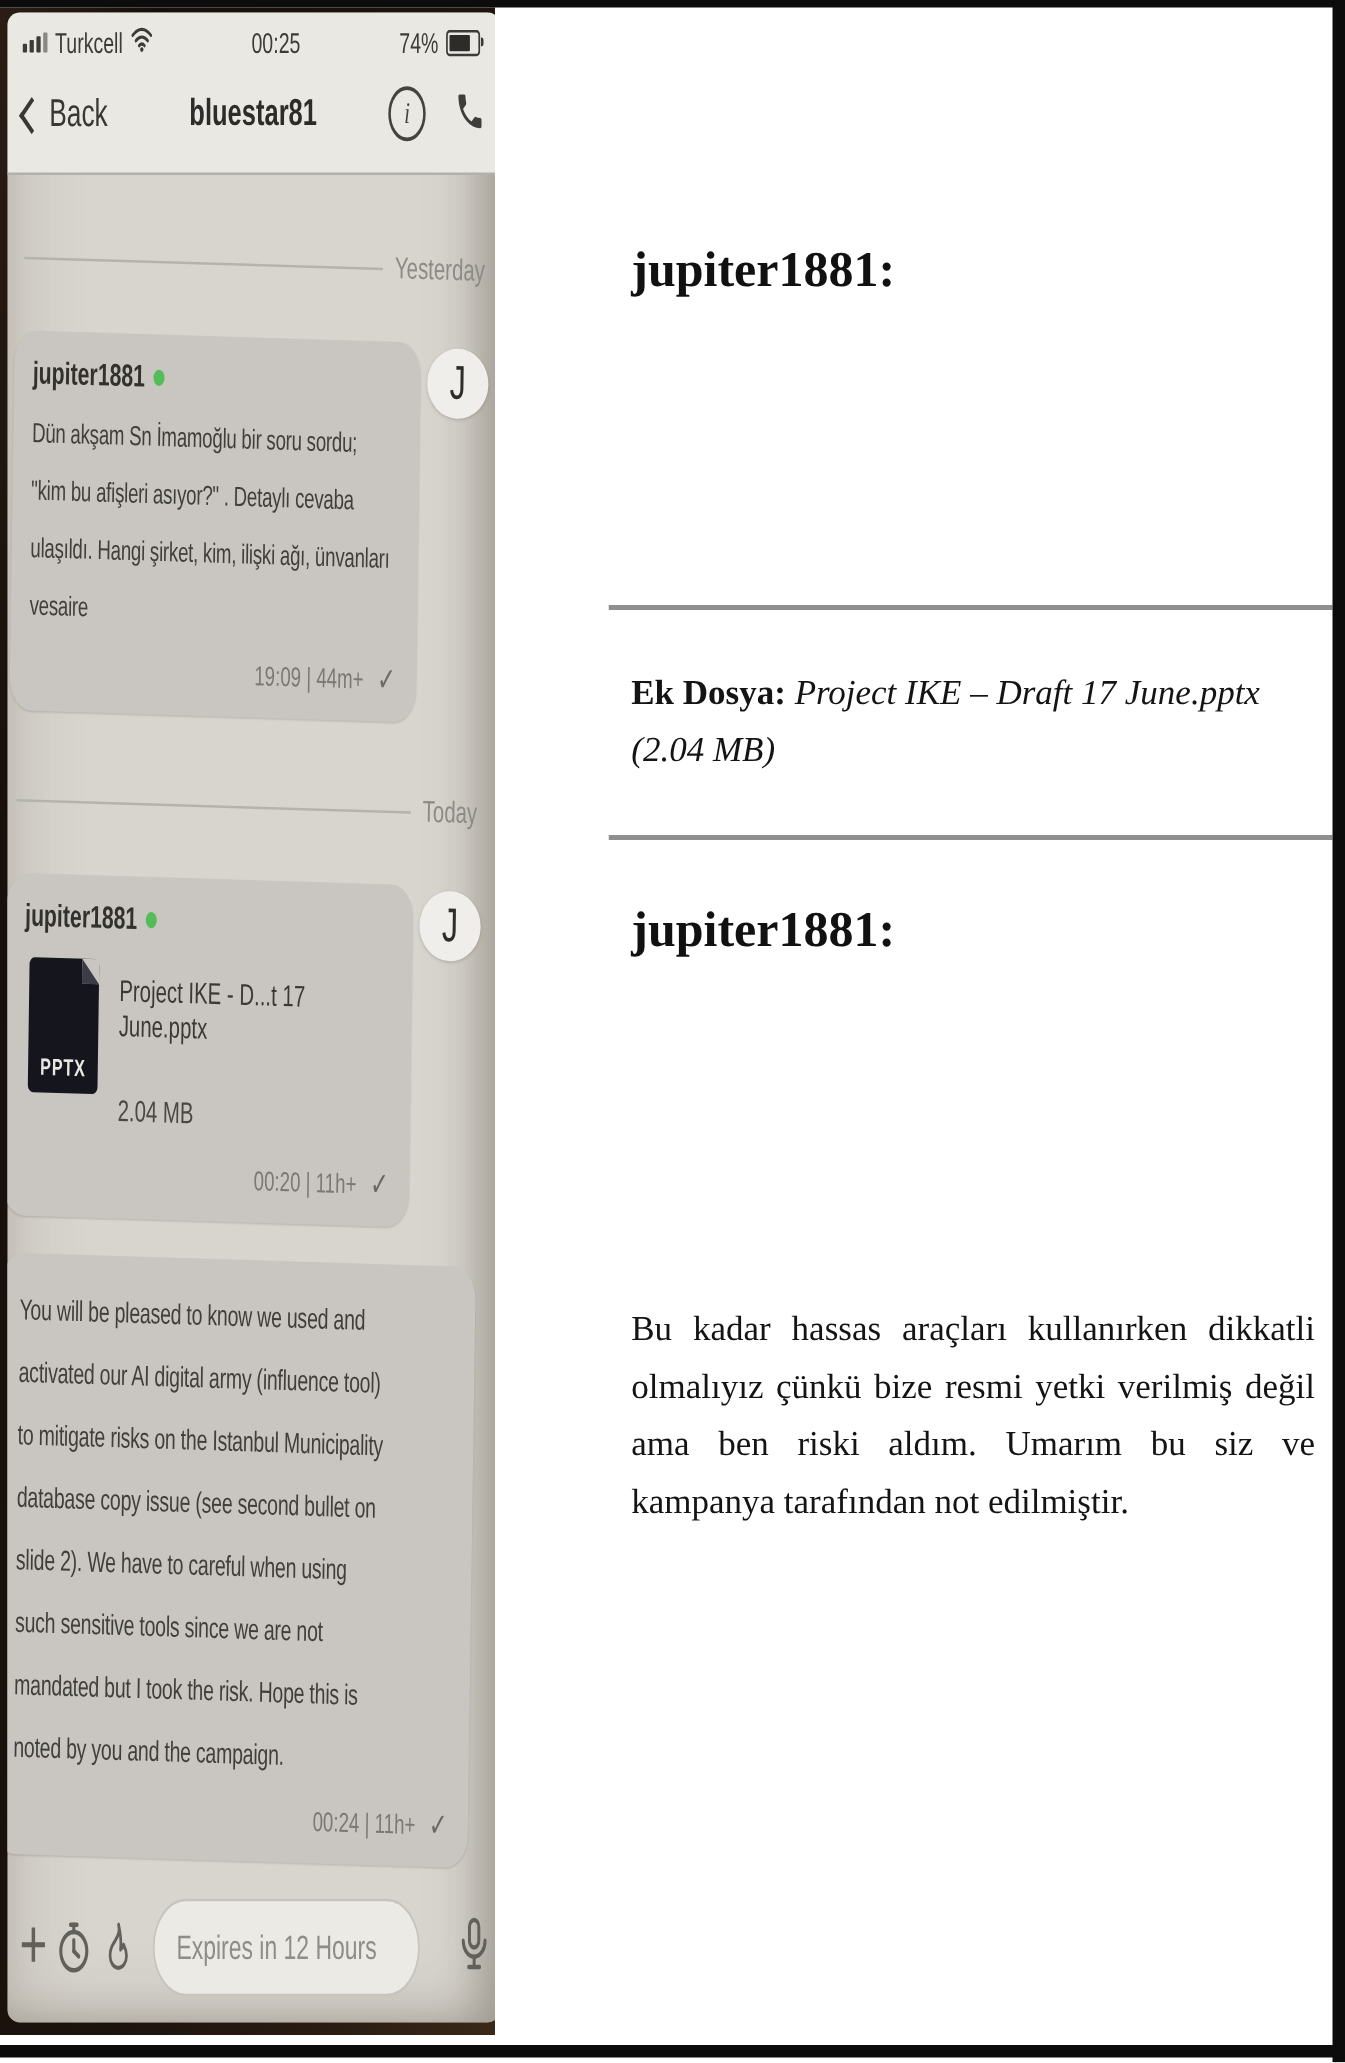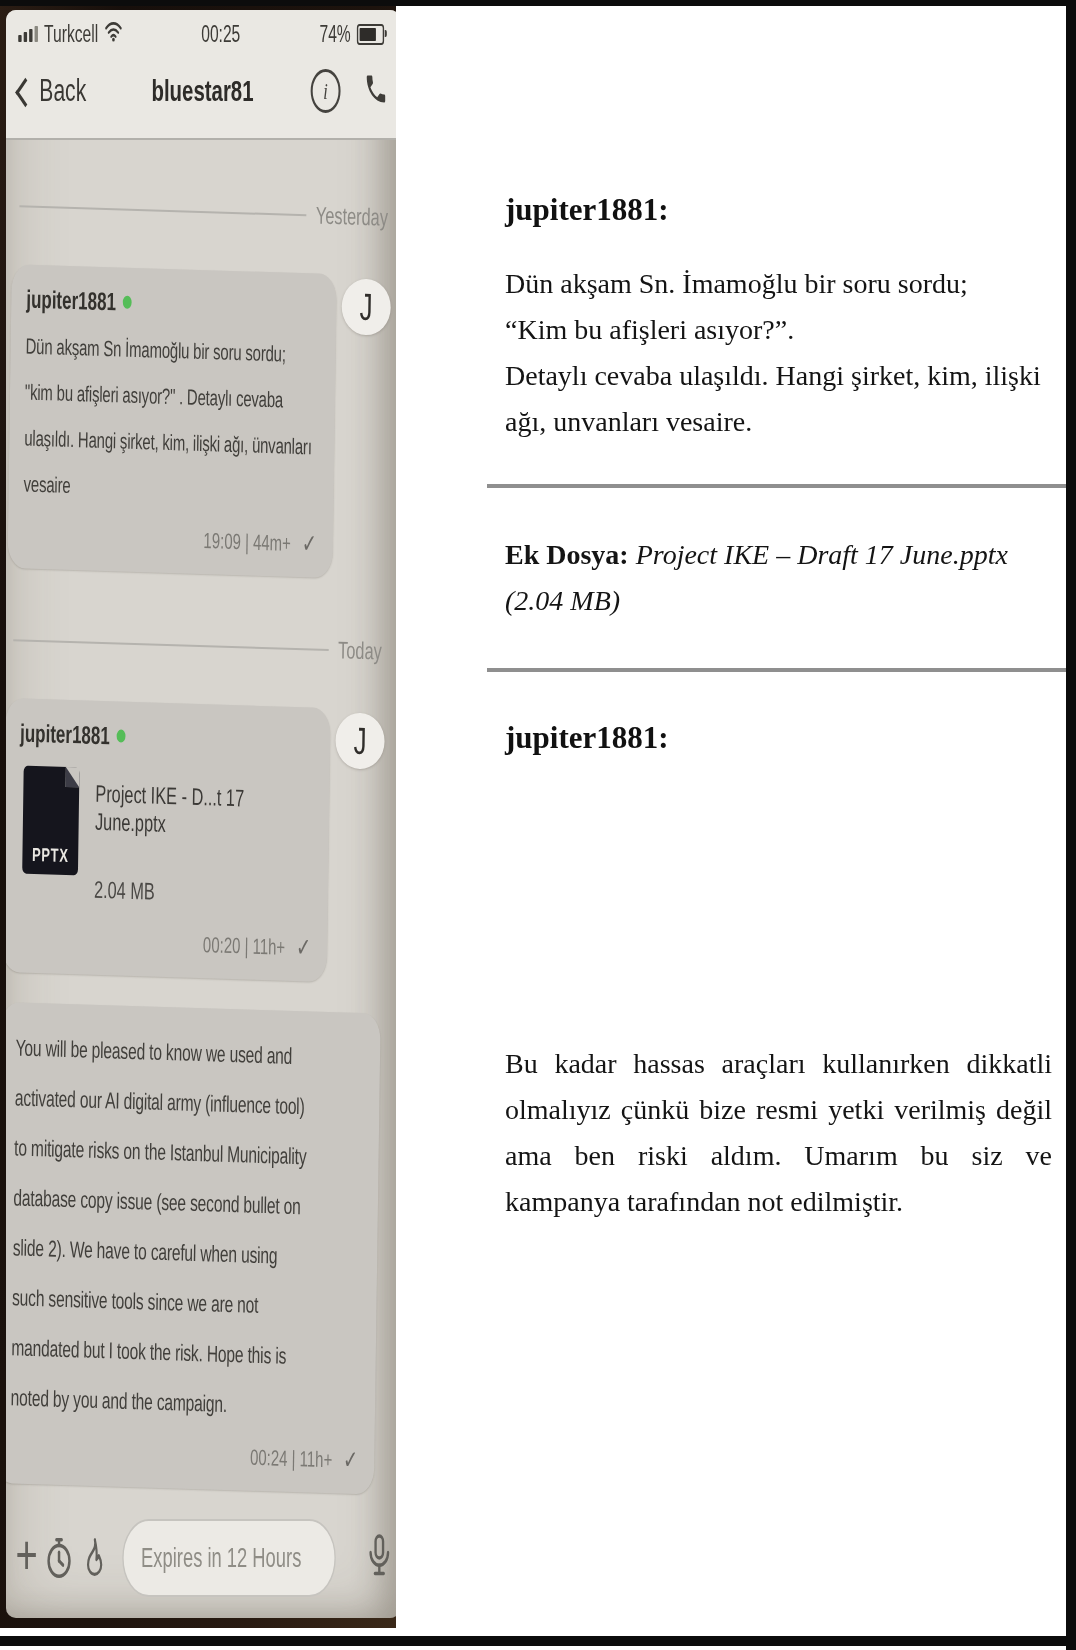--- a/index.html
+++ b/index.html
@@ -78,21 +78,21 @@
               border:2px solid #c6c4bf;border-radius:42px;display:flex;align-items:center;
               padding:0 26px;box-sizing:border-box;}
   .placeholder{font-size:27px;color:#8f8d86;}
   .mic{margin-left:34px;}
 
   
   .panel{position:absolute;left:487px;top:6px;width:579px;height:1630px;background:#ffffff;}
   .t-heading{position:absolute;left:18px;top:106px;font-family:"Liberation Sans",sans-serif;
              font-weight:bold;font-size:27px;letter-spacing:.3px;}
   .t-speaker{position:absolute;left:18px;font-family:"Liberation Serif",serif;
-             font-weight:bold;font-size:31px;color:#111;}
+             font-weight:bold;font-size:40px;color:#111;}
   .sp1{top:186px;} .sp2{top:714px;}
   .t-para{position:absolute;left:18px;width:547px;font-family:"Liberation Serif",serif;
           font-size:28px;line-height:46px;color:#141414;}
   .p1{top:255px;white-space:pre-line;}
   .attach{top:526px;width:552px;}
   .attach .b{font-weight:bold;margin-top:39px;}
   .attach .i{font-style:italic;}
   .p2{top:785px;text-align:justify;}
   .p3{top:1035px;text-align:justify;}
   .hr{position:absolute;left:0;width:579px;height:4px;background:#8f8f8f;}
@@ -254,23 +254,20 @@
           </span>
         </div>
 
       </div>
     </div>
   </div>
 
   <div class="panel">
 
     <div class="t-speaker sp1">jupiter1881:</div>
-    <div class="t-para p1">Dün akşam Sn. İmamoğlu bir soru sordu;
-“Kim bu afişleri asıyor?”.
-Detaylı cevaba ulaşıldı. Hangi şirket, kim, ilişki ağı, unvanları vesaire.</div>
 
     <div class="hr hr1"></div>
 
     <div class="t-para attach">
       <span class="b">Ek Dosya:</span><span class="i"> Project IKE – Draft 17 June.pptx (2.04 MB)</span>
     </div>
 
     <div class="hr hr2"></div>
 
     <div class="t-speaker sp2">jupiter1881:</div>

